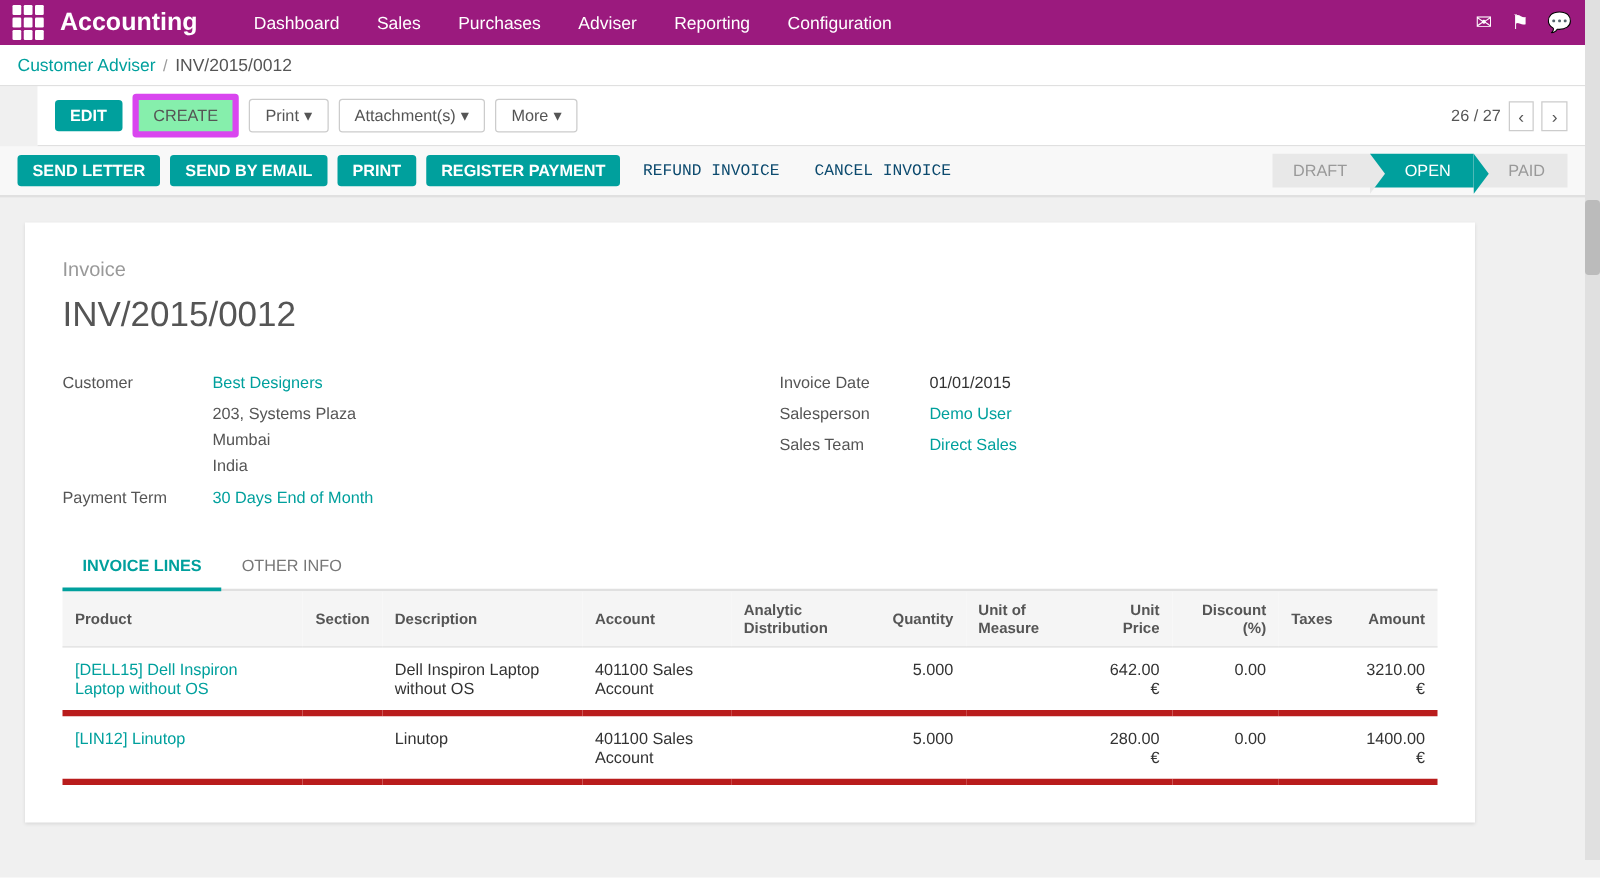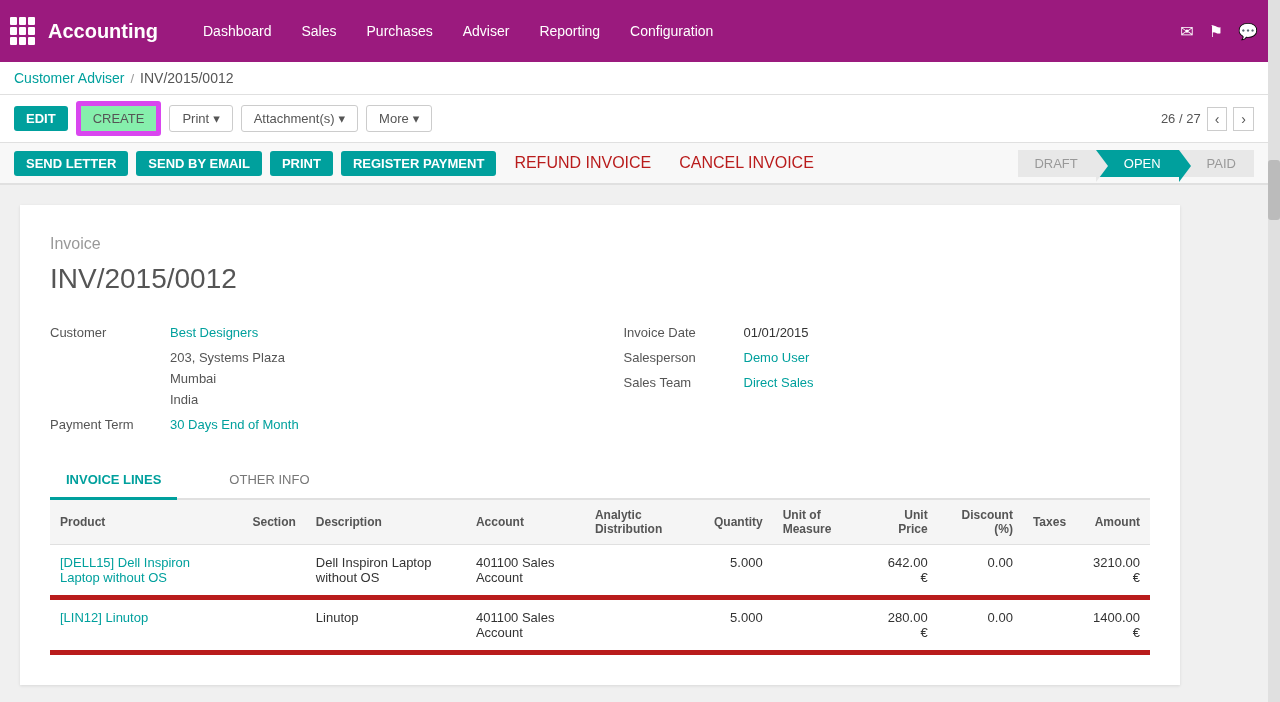--- a/index.html
+++ b/index.html
@@ -4,21 +4,21 @@
   <style>
     * { box-sizing: border-box; margin: 0; padding: 0; }
     body { font-family: Arial, sans-serif; font-size: 13px; background: #f0f0f0; color: #333; }
 
     
     .top-nav {
       background: #9b1a7e;
       color: white;
       display: flex;
       align-items: center;
-      height: 62px;
+      height: 36px;
       padding: 0 10px;
     }
     .top-nav .app-grid {
       width: 28px; height: 28px; margin-right: 10px; cursor: pointer;
       display: grid; grid-template-columns: repeat(3,7px); grid-gap: 2px;
     }
     .top-nav .app-grid span {
       background: white; border-radius: 1px;
     }
     .top-nav .brand {
@@ -46,20 +46,21 @@
     .breadcrumb-bar a {
       color: #00a09d; text-decoration: none; font-size: 14px;
     }
     .breadcrumb-bar .sep { margin: 0 6px; color: #999; }
     .breadcrumb-bar .current { color: #555; font-size: 14px; }
 
     
     .action-bar {
       background: white; padding: 6px 14px; display: flex; align-items: center; gap: 8px;
       border-bottom: 1px solid #e0e0e0;
+      margin-left: 30px;
     }
     .btn {
       padding: 5px 12px; border: none; border-radius: 3px; cursor: pointer;
       font-size: 13px; font-weight: bold;
     }
     .btn-teal { background: #00a09d; color: white; }
     .btn-white {
       background: #86efac; color: #555; border: 5px solid #d946ef; font-weight: normal;
     }
     .btn-dropdown {
@@ -74,22 +75,23 @@
       background: none; border: 1px solid #ccc; padding: 3px 7px; cursor: pointer;
       color: #555; font-size: 14px;
     }
 
     
     .status-bar {
       background: #f8f8f8; padding: 6px 14px; display: flex; align-items: center; gap: 8px;
       border-bottom: 2px solid #e0e0e0;
     }
     .link-btn {
-      background: none; border: none; color: #b91c1c; cursor: pointer; font-size: 16px;
+      background: none; border: none; color: #0c4a6e; cursor: pointer; font-size: 13px;
       padding: 5px 10px;
+      font-family: Liberation Mono, monospace;
     }
     .status-spacer { flex: 1; }
     .status-steps {
       display: flex; align-items: center;
     }
     .step {
       padding: 6px 18px 6px 28px; font-size: 13px; color: #999;
       background: #e8e8e8; position: relative; cursor: pointer;
     }
     .step:first-child { padding-left: 16px; }
@@ -127,21 +129,21 @@
     .field-row { display: flex; margin-bottom: 10px; align-items: flex-start; }
     .field-label { color: #555; min-width: 120px; font-weight: normal; }
     .field-value { color: #333; }
     .field-value a { color: #00a09d; text-decoration: none; }
     .address-block { margin-left: 120px; margin-bottom: 6px; color: #555; }
 
     .payment-term-row { display: flex; margin-top: 10px; align-items: center; }
 
     
     .tabs {
-      display: flex; border-bottom: 2px solid #e0e0e0; margin-bottom: 0; gap: 36px;
+      display: flex; border-bottom: 2px solid #e0e0e0; margin-bottom: 0;
     }
     .tab {
       padding: 10px 16px; cursor: pointer; font-size: 13px; color: #777;
       border-bottom: 3px solid transparent; margin-bottom: -2px;
     }
     .tab.active { color: #00a09d; border-bottom: 3px solid #00a09d; font-weight: bold; }
 
     
     .invoice-table { width: 100%; border-collapse: collapse; margin-top: 0; }
     .invoice-table th {

